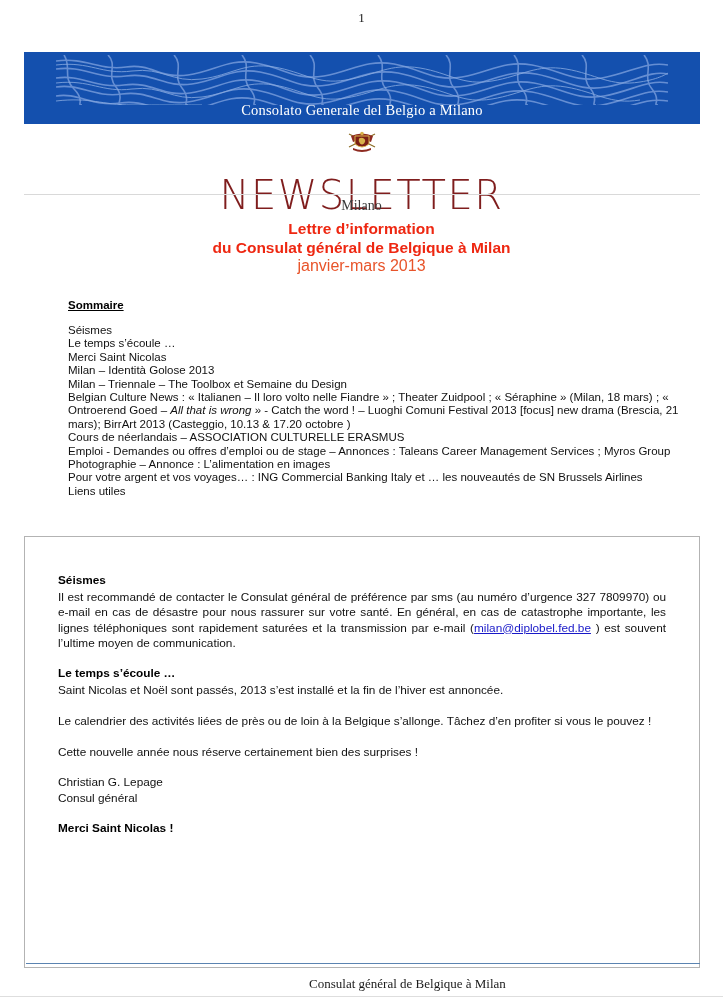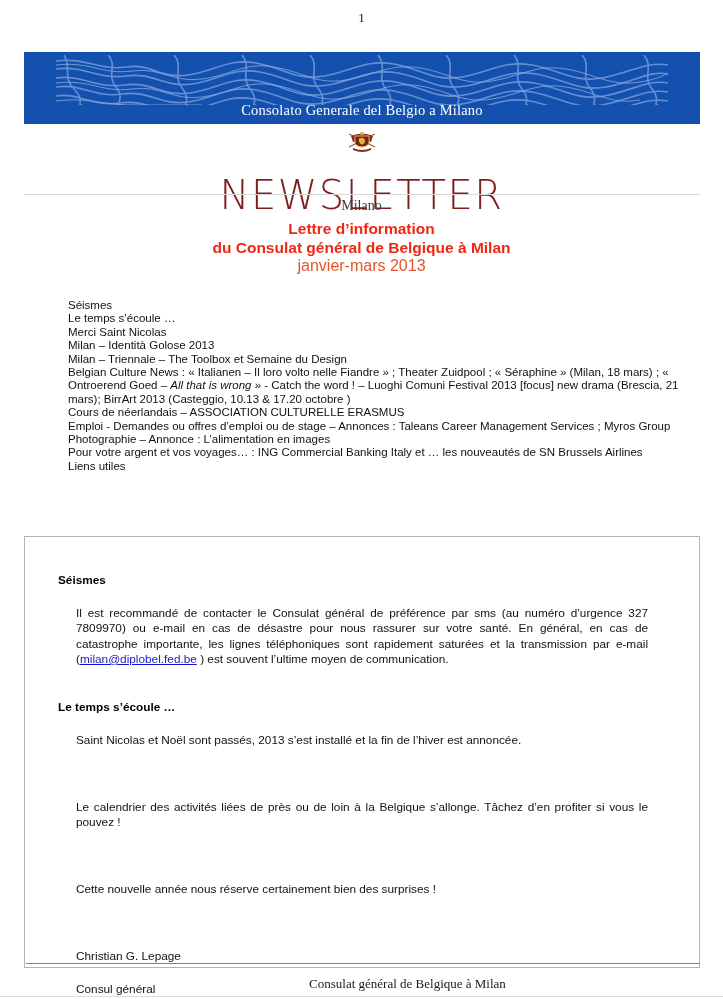--- a/index.html
+++ b/index.html
@@ -167,21 +167,21 @@
     font-size: 11.8px;
     font-weight: bold;
     color: #000;
     margin: 0 0 2px 0;
     line-height: 15px;
   }
   .body-p {
     font-size: 11.8px;
     line-height: 15.3px;
     color: #111;
-    margin: 18px;
+    margin: 0;
     text-align: justify;
   }
   .body-p.nojust { text-align: left; }
   .spacer-line { height: 15.3px; }
   .maillink {
     color: #1818c8;
     text-decoration: underline;
   }
   .rule-blue {
     position: absolute;
@@ -275,20 +275,21 @@
 <div class="rule-gray"></div>
 <div class="milano">Milano</div>
 
 <div class="title-block">
   <div class="title-line">Lettre d’information</div>
   <div class="title-line">du Consulat général de Belgique à Milan</div>
   <div class="title-date">janvier-mars 2013</div>
 </div>
 
 <div class="sommaire">
+  <div class="sommaire-heading">Sommaire</div>
   <div class="sommaire-list">
     <div>Séismes</div>
     <div>Le temps s’écoule …</div>
     <div>Merci Saint Nicolas</div>
     <div>Milan – Identità Golose 2013</div>
     <div>Milan – Triennale – The Toolbox et Semaine du Design</div>
     <div id="summary-item-culture">Belgian Culture News : « Italianen – Il loro volto nelle Fiandre » ; Theater Zuidpool ; « Séraphine » (Milan, 18 mars) ; « Ontroerend Goed – <span class="it">All that is wrong</span> » - Catch the word ! – Luoghi Comuni Festival 2013 [focus] new drama (Brescia, 21 mars); BirrArt 2013 (Casteggio, 10.13 &amp; 17.20 octobre )</div>
     <div>Cours de néerlandais – ASSOCIATION CULTURELLE ERASMUS</div>
     <div>Emploi - Demandes ou offres d’emploi ou de stage – Annonces : Taleans Career Management Services ; Myros Group</div>
     <div>Photographie – Annonce : L’alimentation en images</div>

